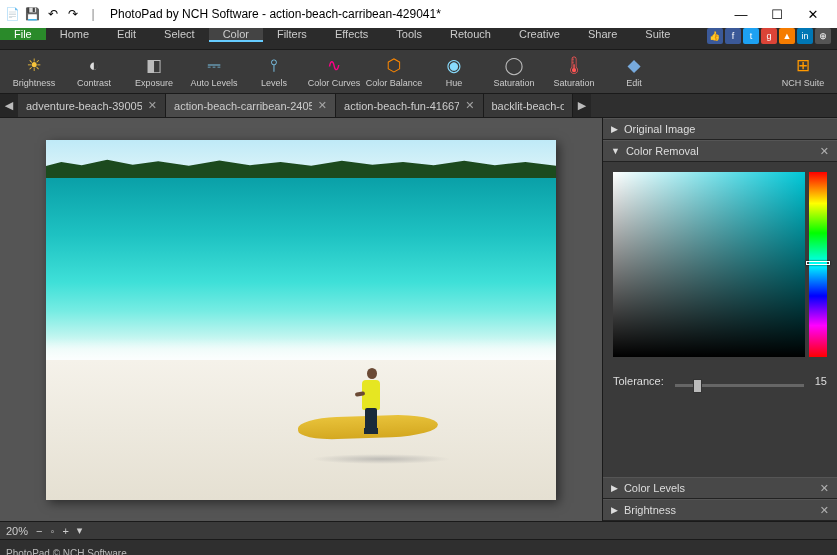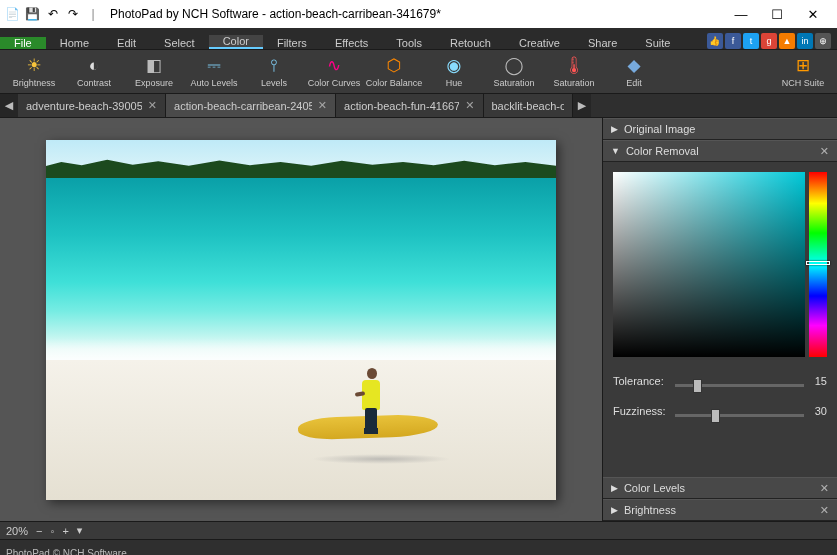--- a/index.html
+++ b/index.html
@@ -3,21 +3,21 @@
 <meta charset="utf-8">
 <style>
 * { margin:0; padding:0; box-sizing:border-box; font-family:"Segoe UI",Tahoma,sans-serif; -webkit-user-select:none; user-select:none; }
 body { width:837px; height:555px; background:#3a3a3a; overflow:hidden; color:#ddd; font-size:11px; }
 .titlebar { height:28px; background:#fff; display:flex; align-items:center; padding:0 4px; color:#000; }
 .titlebar .tb-icons { display:flex; gap:2px; align-items:center; }
 .titlebar .tb-icons span { width:18px; height:18px; display:flex; align-items:center; justify-content:center; font-size:12px; }
 .titlebar .title { margin-left:8px; font-size:12px; flex:1; }
 .titlebar .winctl { display:flex; gap:12px; margin-right:8px; }
 .titlebar .winctl span { width:24px; text-align:center; font-size:13px; }
-.menubar { height:22px; background:#2b2b2b; display:flex; align-items:flex-end; border-bottom:1px solid #1a1a1a; }
+.menubar { height:22px; background:#2b2b2b; display:flex; align-items:flex-start; border-bottom:1px solid #1a1a1a; }
 .menubar .mitem { padding:0 14px; display:flex; align-items:center; font-size:11px; color:#ccc; cursor:pointer; }
 .menubar .mitem.file { background:#2a8a2a; color:#fff; }
 .menubar .mitem.active { background:#444; border-bottom:2px solid #6cf; }
 .menubar .spacer { flex:1; }
 .menubar .social { display:flex; gap:2px; align-items:center; padding-right:6px; }
 .menubar .social span { width:16px; height:16px; display:flex; align-items:center; justify-content:center; font-size:9px; color:#fff; border-radius:2px; }
 .ribbon { height:44px; background:#3a3a3a; display:flex; align-items:center; gap:0; border-bottom:1px solid #1a1a1a; padding:0 4px; }
 .rib-item { display:flex; flex-direction:column; align-items:center; justify-content:center; width:60px; height:44px; gap:2px; cursor:pointer; }
 .rib-item .ricon { width:20px; height:20px; display:flex; align-items:center; justify-content:center; font-size:17px; }
 .rib-item .rlabel { font-size:9px; color:#ccc; text-align:center; white-space:nowrap; }
@@ -73,21 +73,21 @@
 <body>
 
 <div class="titlebar">
   <div class="tb-icons">
     <span>📄</span>
     <span style="color:#2a6ad4">💾</span>
     <span>↶</span>
     <span>↷</span>
     <span style="color:#888">|</span>
   </div>
-  <div class="title">PhotoPad by NCH Software - action-beach-carribean-341679*</div>
+  <div class="title">PhotoPad by NCH Software - action-beach-carribean-429041*</div>
   <div class="winctl">
     <span>—</span>
     <span>☐</span>
     <span>✕</span>
   </div>
 </div>
 
 <div class="menubar">
   <div id="menu-slot" style="display: contents;"><div class="mitem file">File</div><div class="mitem">Home</div><div class="mitem">Edit</div><div class="mitem">Select</div><div class="mitem active">Color</div><div class="mitem">Filters</div><div class="mitem">Effects</div><div class="mitem">Tools</div><div class="mitem">Retouch</div><div class="mitem">Creative</div><div class="mitem">Share</div><div class="mitem">Suite</div></div>
   <div class="spacer"></div>
@@ -215,25 +215,20 @@
         <div class="sv"></div>
         <div class="hue">
             <div class="hmark"></div>
           </div>
       </div>
       <div class="slider-row">
         <div class="sllabel">Tolerance:</div>
         <input type="range" min="0" max="100" value="15" style="">
         <div class="slval">15</div>
       </div>
-      <div class="slider-row">
-        <div class="sllabel">Fuzziness:</div>
-        <input type="range" min="0" max="100" value="30" style="">
-        <div class="slval">30</div>
-      </div>
     </div>
 
     <div style="flex:1"></div>
     <div class="acc">
       <span class="chev">▶</span>
       <span>Color Levels</span>
       <span class="accclose">✕</span>
     </div>
     <div class="acc">
       <span class="chev">▶</span>

